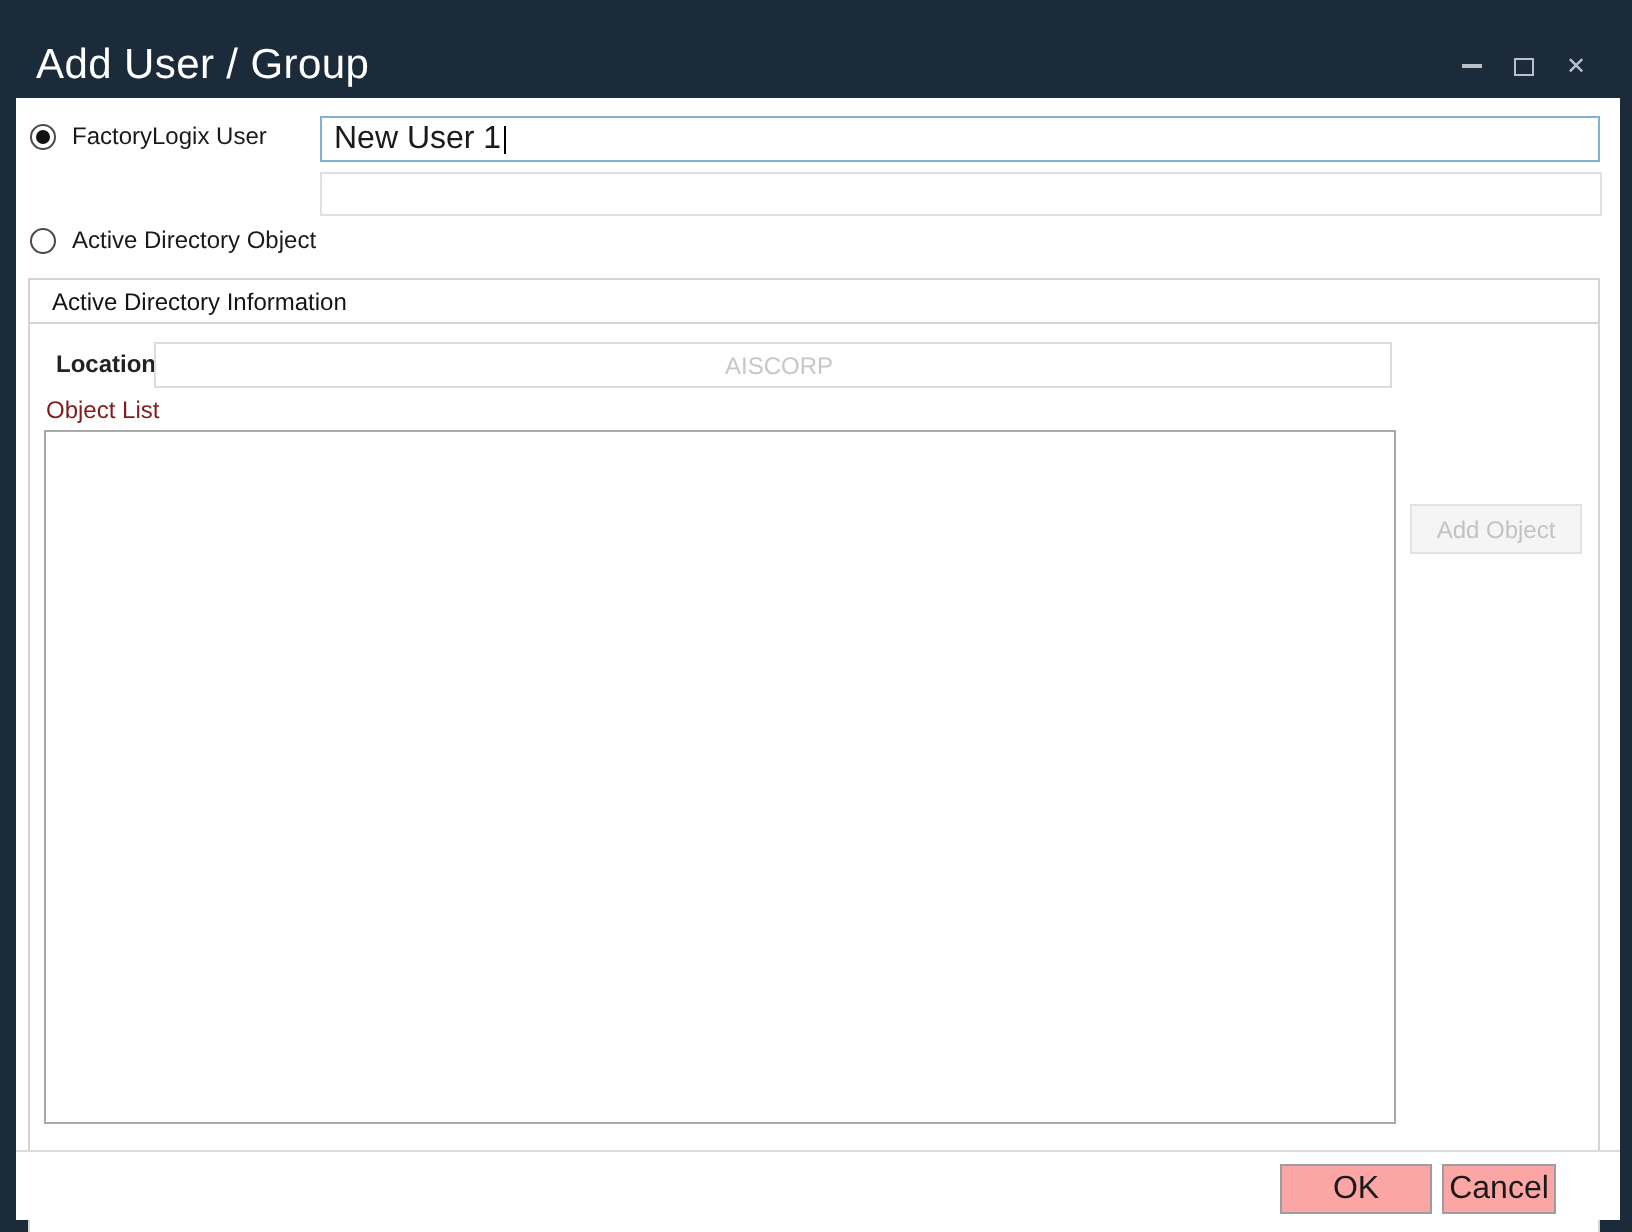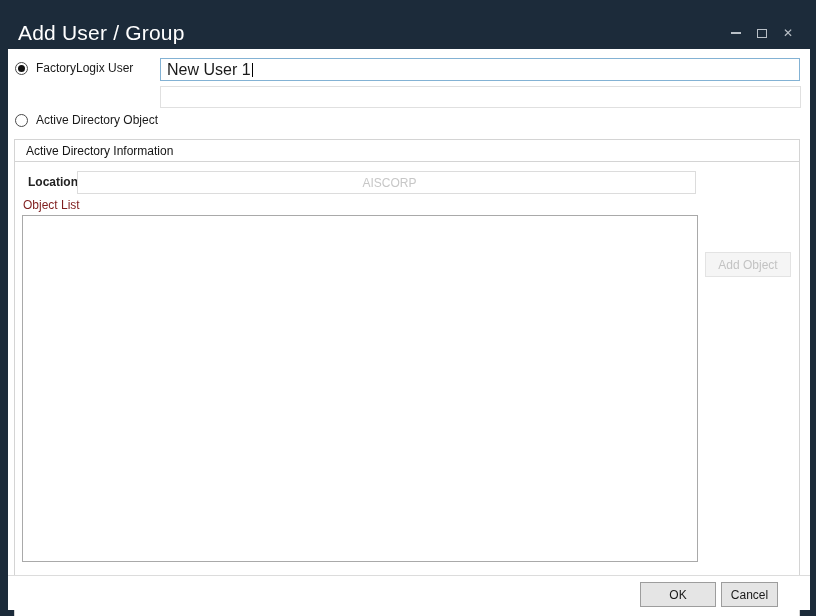--- a/index.html
+++ b/index.html
@@ -39,21 +39,21 @@
   .groupbox { position:absolute; left:6px; top:90px; width:786px; height:509px; border:1px solid #d4d4d4; background:#fff; }
   .gb-header { height:22px; line-height:22px; border-bottom:1px solid #d4d4d4; padding-left:11px; font-size:12px; color:#141414; }
   .loc-label { position:absolute; left:13px; top:31px; height:23px; line-height:23px; font-size:12px; font-weight:700; color:#222222; }
   .loc-input { position:absolute; left:62px; top:31px; width:619px; height:23px; border:1px solid #dcdcdc; background:#fff; color:#c7c7c7; font-size:12px; padding-left:6px; font-family:"Liberation Sans","DejaVu Sans",sans-serif;text-align:center; }
   .objlist-label { position:absolute; left:8px; top:58px; font-size:12px; color:#7f1d1d; }
   .listbox { position:absolute; left:7px; top:75px; width:676px; height:347px; border:1px solid #a9a9a9; background:#fff; }
   .add-object-btn { position:absolute; left:690px; top:76px; width:86px; height:25px; background:#f5f5f5; border:1px solid #e3e3e3; color:#c3c3c3; font-size:12px; font-family:"Liberation Sans","DejaVu Sans",sans-serif;margin-top:36px; }
 
   
   .footer { position:absolute; left:0; top:526px; width:802px; height:35px; border-top:1px solid #dcdcdc; background:#ffffff; }
-  .btn { position:absolute; height:25px; background:#e5e5e5; border:1px solid #9d9d9d; font-size:12px; color:#1a1a1a; font-family:"Liberation Sans","DejaVu Sans",sans-serif; cursor:default; }
+  .btn { position:absolute; height:25px; background:#fca5a5; border:1px solid #9d9d9d; font-size:16px; color:#1a1a1a; font-family:"Liberation Sans","DejaVu Sans",sans-serif; cursor:default; }
   .btn-ok { left:632px; top:533px; width:76px; }
   .btn-cancel { left:713px; top:533px; width:57px; }
 </style>
 </head>
 <body>
 
 <div class="window">
 
   <div class="titlebar">
     <span class="title">Add User / Group</span>

